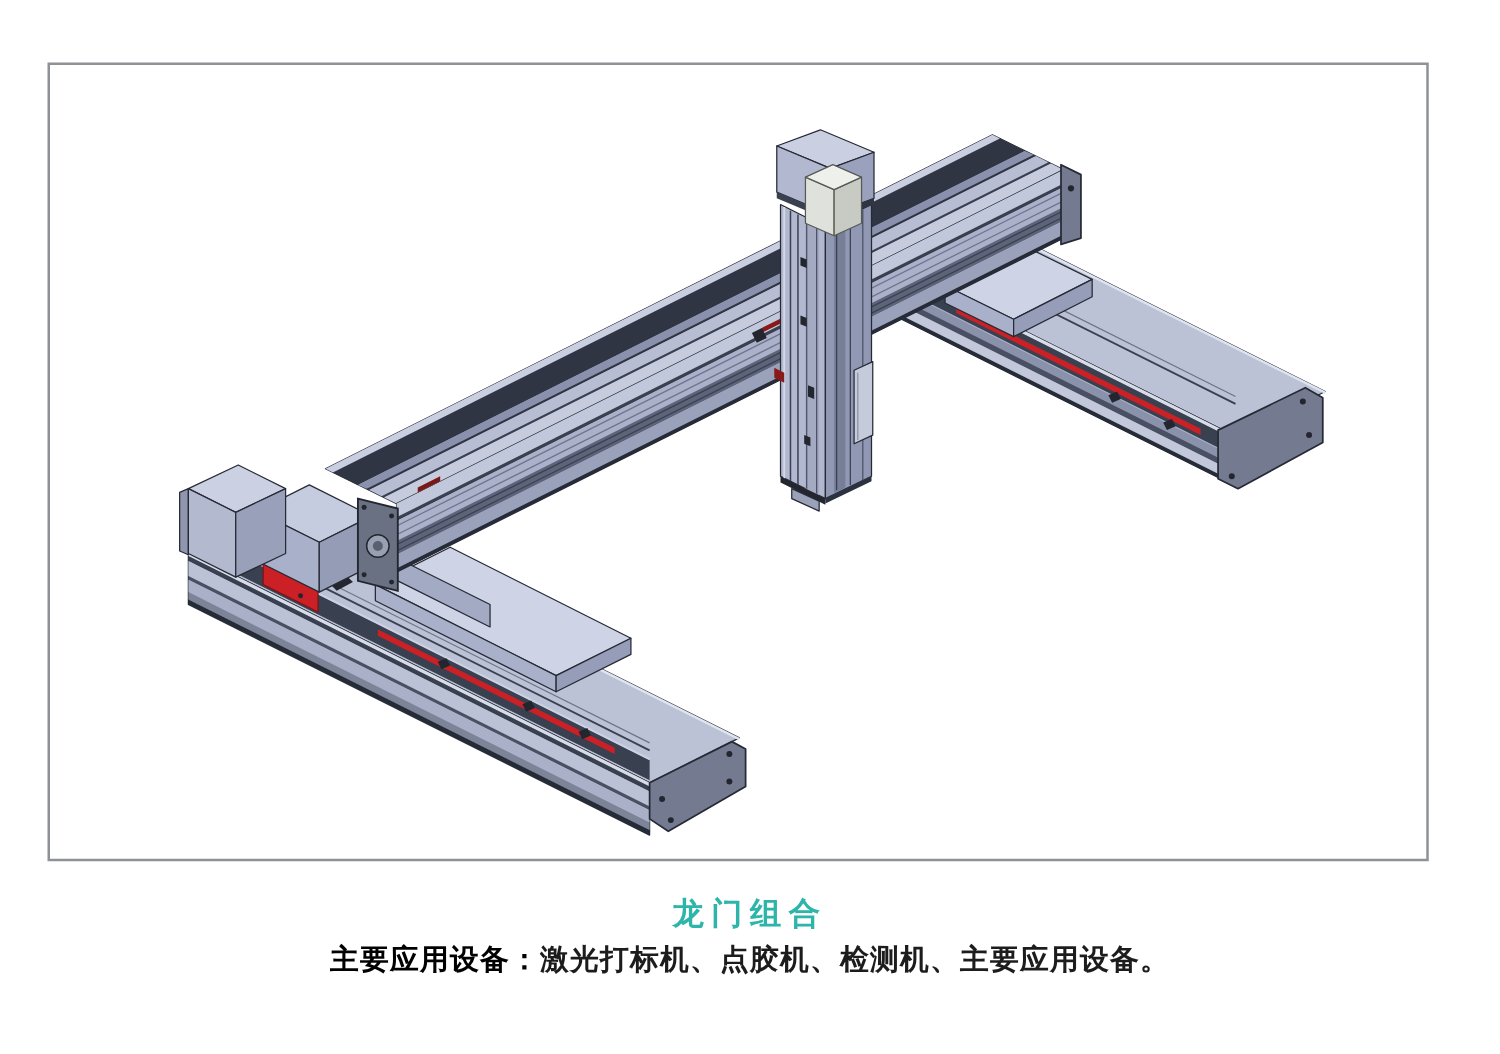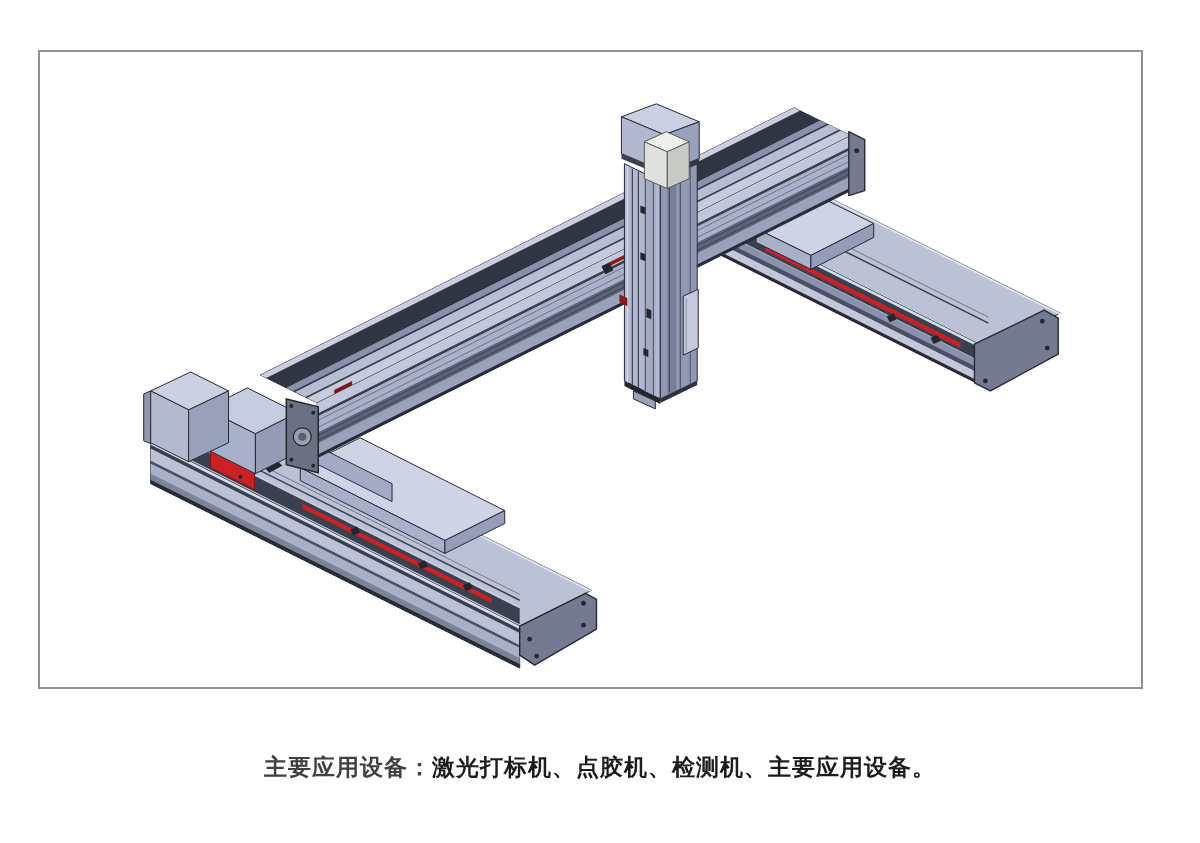--- a/index.html
+++ b/index.html
@@ -9,21 +9,21 @@
         border:2px solid #8e9296;box-sizing:border-box;background:#ffffff;}
   .figure-frame svg{position:absolute;left:0;top:0;width:100%;height:100%;}
   .ol{stroke:#262a36;stroke-width:1;stroke-linejoin:round;}
   .ol2{stroke:#262a36;stroke-width:1.4;stroke-linejoin:round;}
   .nb{stroke:none;}
   .figure-title{position:absolute;left:0;top:714px;width:100%;text-align:center;
         font-family:"DejaVu Serif","Liberation Serif",serif;font-weight:bold;
         font-size:25px;letter-spacing:6px;color:#2db5aa;}
   .figure-caption{position:absolute;left:0;top:751px;width:100%;text-align:center;
         font-weight:bold;font-size:23px;line-height:32px;color:#1c1c1c;letter-spacing:1px;}
-  .cap-label{color:#404040;}
+  .cap-label{color:#000000;}
 </style>
 </head>
 <body>
 
 <div class="page">
 
   <div class="figure-frame">
     <svg viewBox="39 51 1104 637" preserveAspectRatio="none">
 
       <g>
@@ -171,18 +171,21 @@
         </g>
         <g>
           <polygon fill="#dfe1dc" stroke="#565a54" stroke-width="1" stroke-linejoin="round" points="645,141 668,151 668,188 645,178"></polygon>
           <polygon fill="#c8cac4" stroke="#565a54" stroke-width="1" stroke-linejoin="round" points="668,151 690,141 690,178 668,188"></polygon>
           <polygon fill="#eef0ec" stroke="#565a54" stroke-width="1" stroke-linejoin="round" points="645,141 667,131 690,141 668,151"></polygon>
         </g>
       </g>
     </svg>
   </div>
 
+  <div class="figure-title">
+    <span>龙门组合</span>
+  </div>
 
   <div class="figure-caption">
     <span class="cap-label">主要应用设备：</span><span class="cap-apps">激光打标机、点胶机、检测机、主要应用设备。</span>
   </div>
 
 </div>
 
 </body></html>

